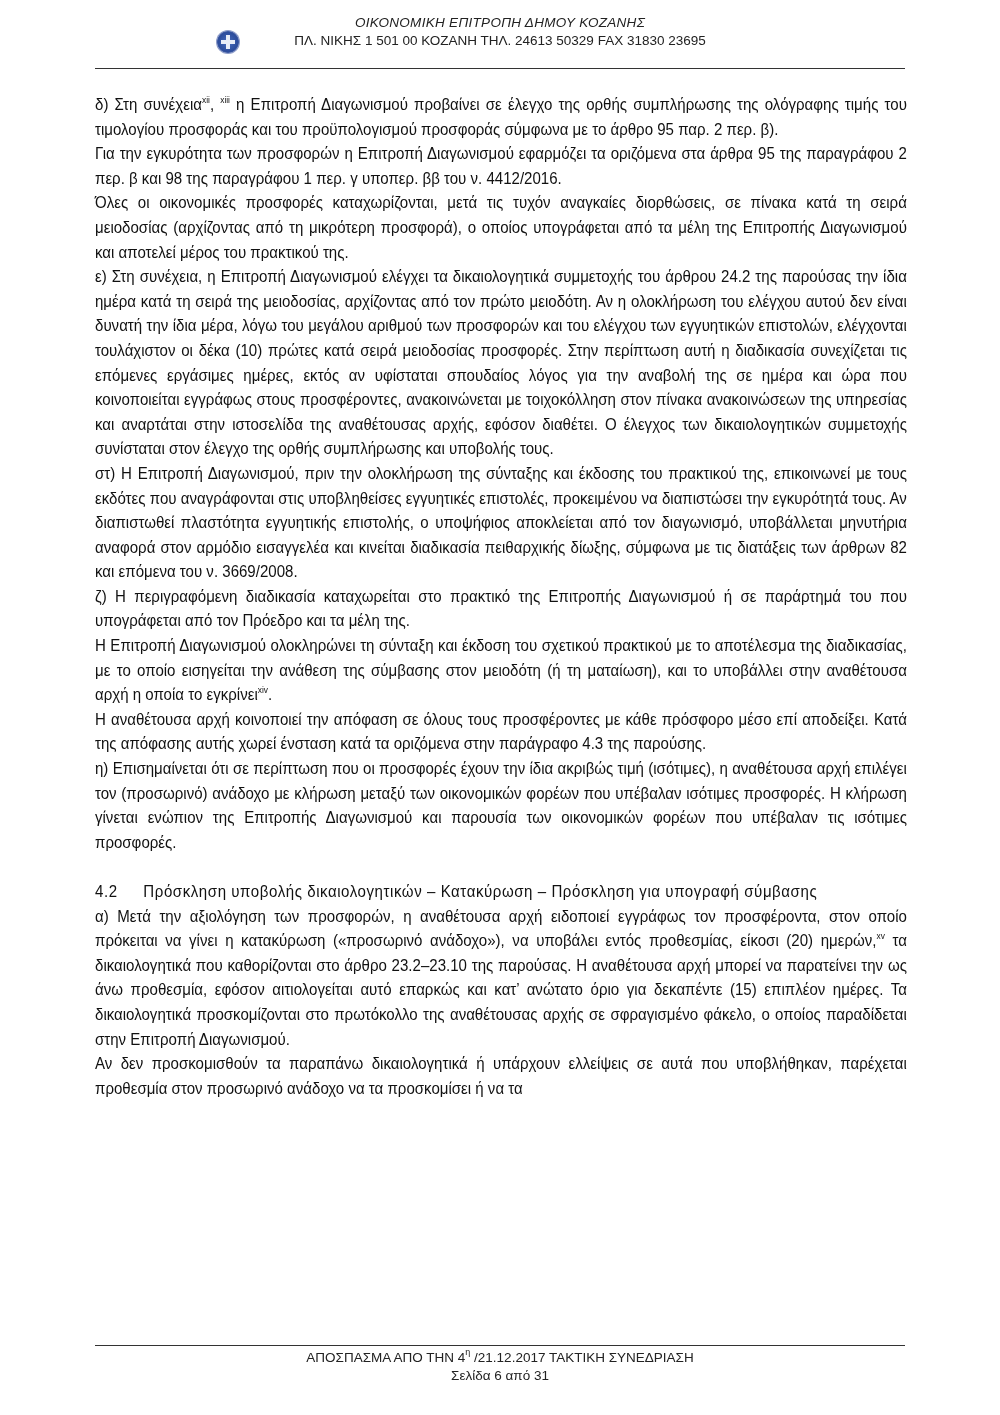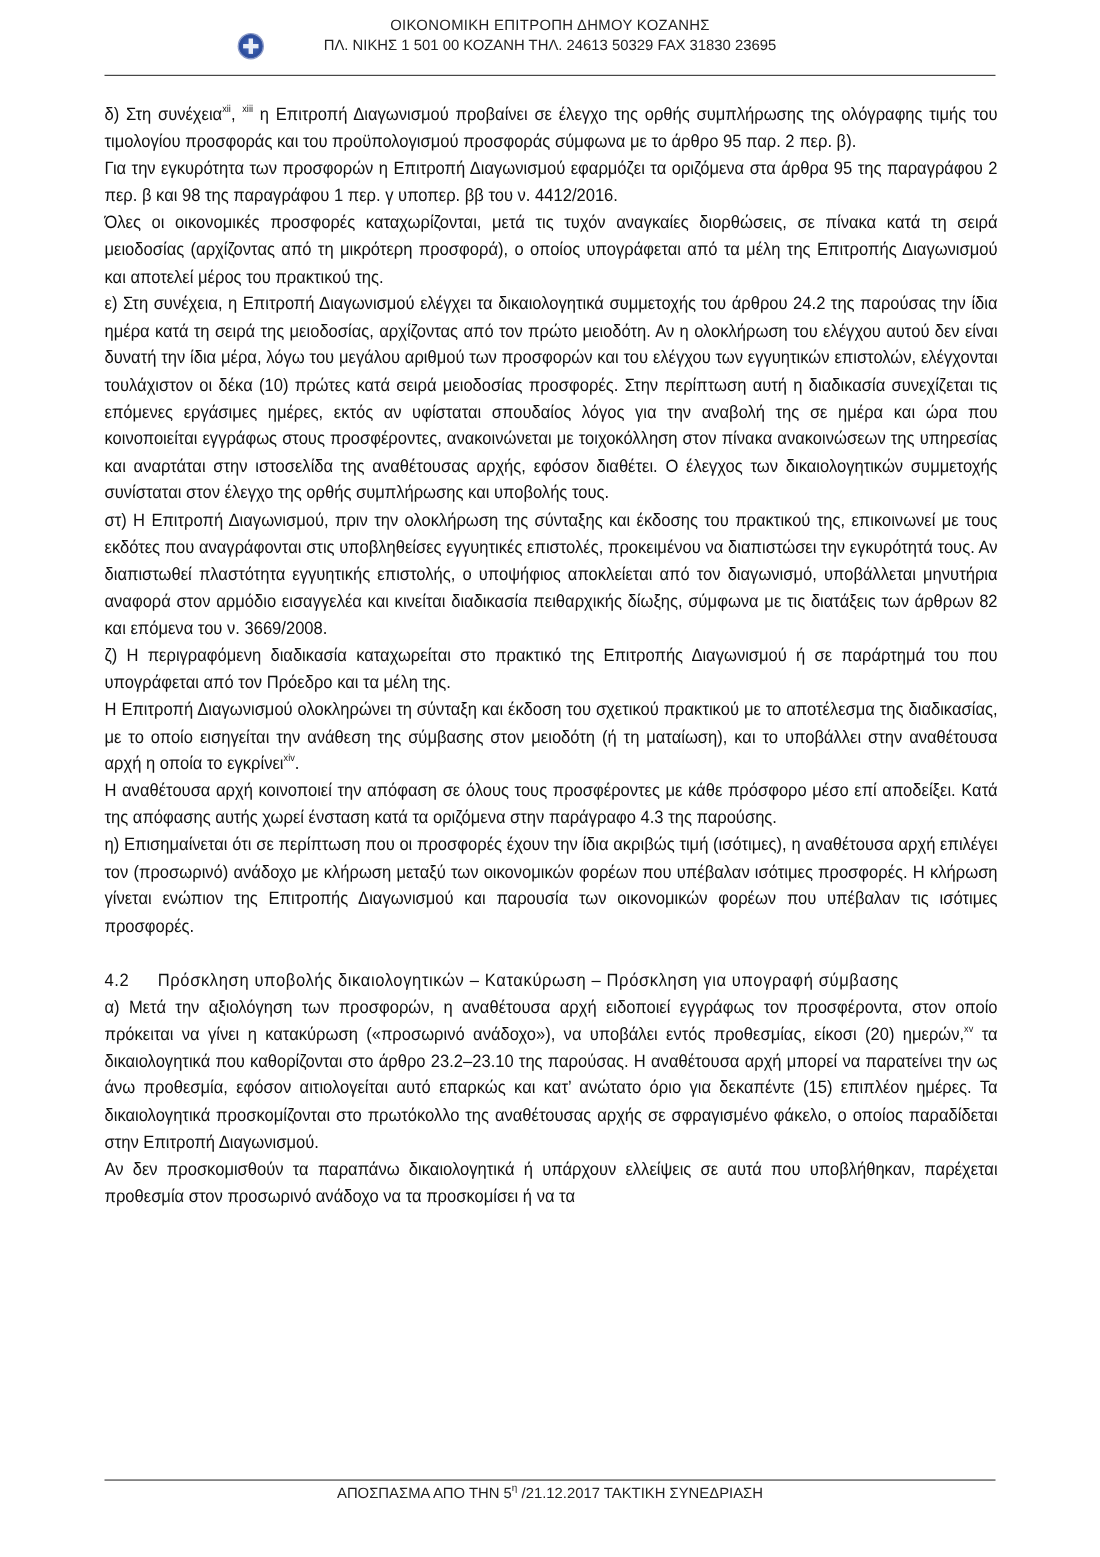--- a/index.html
+++ b/index.html
@@ -1,20 +1,20 @@
 <!DOCTYPE html>
 <html><head>
 <meta charset="utf-8">
 <style>
   html, body { margin: 0; padding: 0; background: #ffffff; }
   body { width: 1000px; height: 1415px; position: relative; overflow: hidden;
          font-family: "Liberation Sans Narrow", "Liberation Sans", sans-serif; color: #111; }
   .header { position: absolute; top: 14px; left: 0; width: 1000px; text-align: center;
             font-size: 13.5px; line-height: 18px; color: #222; }
-  .header .line1 { letter-spacing: 0.3px; }
+  .header .line1 { letter-spacing: 0.3px; font-style: italic; }
   .emblem { position: absolute; left: 217px; top: 31px; width: 22px; height: 22px; border-radius: 50%;
             background: radial-gradient(circle, #4a6fc0 0%, #2c4c9c 60%, #6c7fb8 100%); box-shadow: 0 0 0 1px #8b9ac8; }
   .emblem::before { content: ""; position: absolute; left: 9px; top: 4px; width: 4px; height: 14px; background: #e8ecf7; }
   .emblem::after { content: ""; position: absolute; left: 4px; top: 9px; width: 14px; height: 4px; background: #e8ecf7; }
   .header-rule { position: absolute; left: 95px; right: 95px; top: 68px; height: 0; border-top: 1px solid #333; }
 
   .body { position: absolute; left: 95px; top: 92px; width: 812px;
           font-size: 16.2px; line-height: 24.6px; text-align: justify; color: #111;
           transform: scaleX(0.93); transform-origin: left top; width: 873px; }
   .body p { margin: 0; }
@@ -46,14 +46,15 @@
   <p><span>Η Επιτροπή Διαγωνισμού ολοκληρώνει τη σύνταξη και έκδοση του σχετικού πρακτικού με το αποτέλεσμα της διαδικασίας, με το οποίο εισηγείται την ανάθεση της σύμβασης στον μειοδότη (ή τη ματαίωση), και το υποβάλλει στην αναθέτουσα αρχή η οποία το εγκρίνει</span><sup>xiv</sup><span>.</span></p>
   <p>Η αναθέτουσα αρχή κοινοποιεί την απόφαση σε όλους τους προσφέροντες με κάθε πρόσφορο μέσο επί αποδείξει. Κατά της απόφασης αυτής χωρεί ένσταση κατά τα οριζόμενα στην παράγραφο 4.3 της παρούσης.</p>
   <p>η) Επισημαίνεται ότι σε περίπτωση που οι προσφορές έχουν την ίδια ακριβώς τιμή (ισότιμες), η αναθέτουσα αρχή επιλέγει τον (προσωρινό) ανάδοχο με κλήρωση μεταξύ των οικονομικών φορέων που υπέβαλαν ισότιμες προσφορές. Η κλήρωση γίνεται ενώπιον της Επιτροπής Διαγωνισμού και παρουσία των οικονομικών φορέων που υπέβαλαν τις ισότιμες προσφορές.</p>
   <p class="section heading"><span class="num">4.2</span><span>Πρόσκληση υποβολής δικαιολογητικών – Κατακύρωση – Πρόσκληση για υπογραφή σύμβασης</span></p>
   <p><span>α) Μετά την αξιολόγηση των προσφορών, η αναθέτουσα αρχή ειδοποιεί εγγράφως τον προσφέροντα, στον οποίο πρόκειται να γίνει η κατακύρωση («προσωρινό ανάδοχο»), να υποβάλει εντός προθεσμίας, είκοσι (20) ημερών,</span><sup>xv</sup><span> τα δικαιολογητικά που καθορίζονται στο άρθρο 23.2–23.10 της παρούσας. Η αναθέτουσα αρχή μπορεί να παρατείνει την ως άνω προθεσμία, εφόσον αιτιολογείται αυτό επαρκώς και κατ’ ανώτατο όριο για δεκαπέντε (15) επιπλέον ημέρες. Τα δικαιολογητικά προσκομίζονται στο πρωτόκολλο της αναθέτουσας αρχής σε σφραγισμένο φάκελο, ο οποίος παραδίδεται στην Επιτροπή Διαγωνισμού.</span></p>
   <p> Αν δεν προσκομισθούν τα παραπάνω δικαιολογητικά ή υπάρχουν ελλείψεις σε αυτά που υποβλήθηκαν, παρέχεται προθεσμία στον προσωρινό ανάδοχο να τα προσκομίσει ή να τα</p>
 </div>
 
 <div class="footer-rule"></div>
 <div class="footer">
-  <div><span>ΑΠΟΣΠΑΣΜΑ ΑΠΟ ΤΗΝ 5</span><sup>η</sup><span> /21.12.2017  ΤΑΚΤΙΚΗ ΣΥΝΕΔΡΙΑΣΗ</span></div>
+  <div><span>ΑΠΟΣΠΑΣΜΑ ΑΠΟ ΤΗΝ 4</span><sup>η</sup><span> /21.12.2017  ΤΑΚΤΙΚΗ ΣΥΝΕΔΡΙΑΣΗ</span></div>
+  <div>Σελίδα 6 από 31</div>
 </div>
 
 </body></html>

